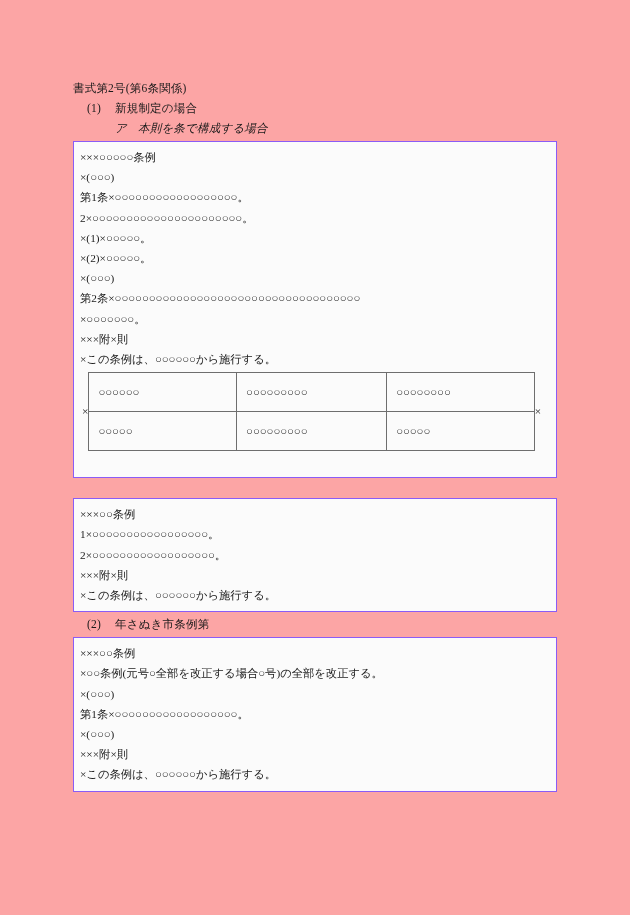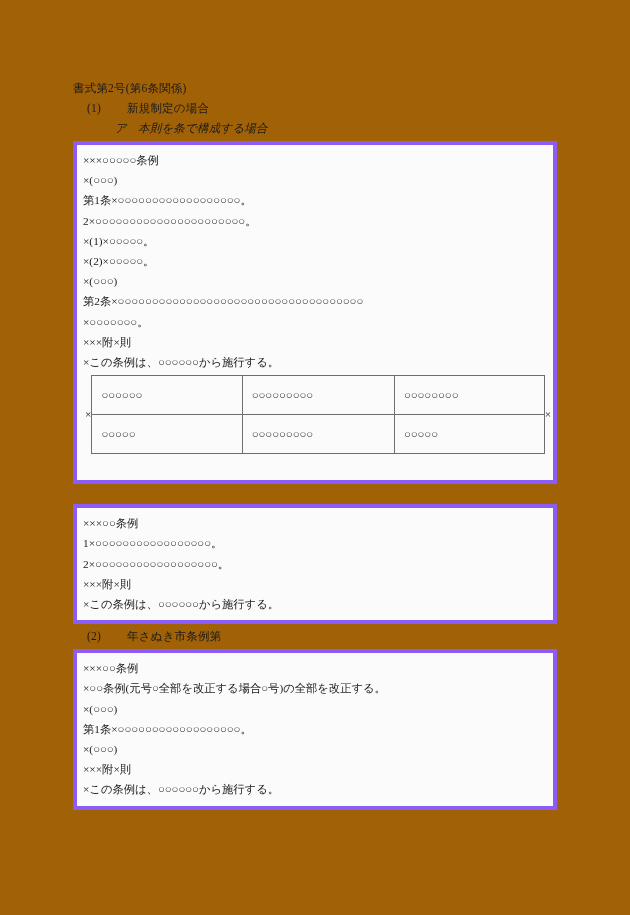--- a/index.html
+++ b/index.html
@@ -11,21 +11,21 @@
     height: 915px;
     background: #fbfbfb;
     font-family: "Liberation Serif", "DejaVu Serif", serif;
     color: #1a1a1a;
     overflow: hidden;
   }
   .page {
     position: relative;
     width: 630px;
     height: 915px;
-    background: #a16207;
+    background: #fca5a5;
   }
   .doc {
     position: absolute;
     left: 73px;
     top: 78px;
     width: 484px;
   }
 
   
   .form-title {
@@ -40,30 +40,30 @@
     letter-spacing: .2px;
   }
   .lvl2 {
     font-size: 11.5px;
     line-height: 20px;
     padding-left: 42px;
     letter-spacing: .2px;
     font-style: italic;
   }
   .lvl1 .num { display: inline-block; }
-  .lvl1 .txt { display: inline-block; padding-left: 14px; margin-left: 12px; }
+  .lvl1 .txt { display: inline-block; padding-left: 14px; }
   .lvl2 .num { display: inline-block; }
   .lvl2 .txt { display: inline-block; padding-left: 11px; }
 
   
   .box {
-    border: 4px solid #8b5cf6;
+    border: 1px solid #8b5cf6;
     background: #fbfbfb;
     box-sizing: border-box;
-    padding: 5px 2px 6px 6px;
+    padding: 5px 15px 6px 6px;
   }
   .box .ln {
     font-size: 11.3px;
     line-height: 20.2px;
     white-space: nowrap;
     letter-spacing: 0;
   }
   .box.b1 { margin-top: 3px; padding-bottom: 26px; }
   .box.b2 { margin-top: 3px; }
   .box.b3 { margin-top: 3px; }

